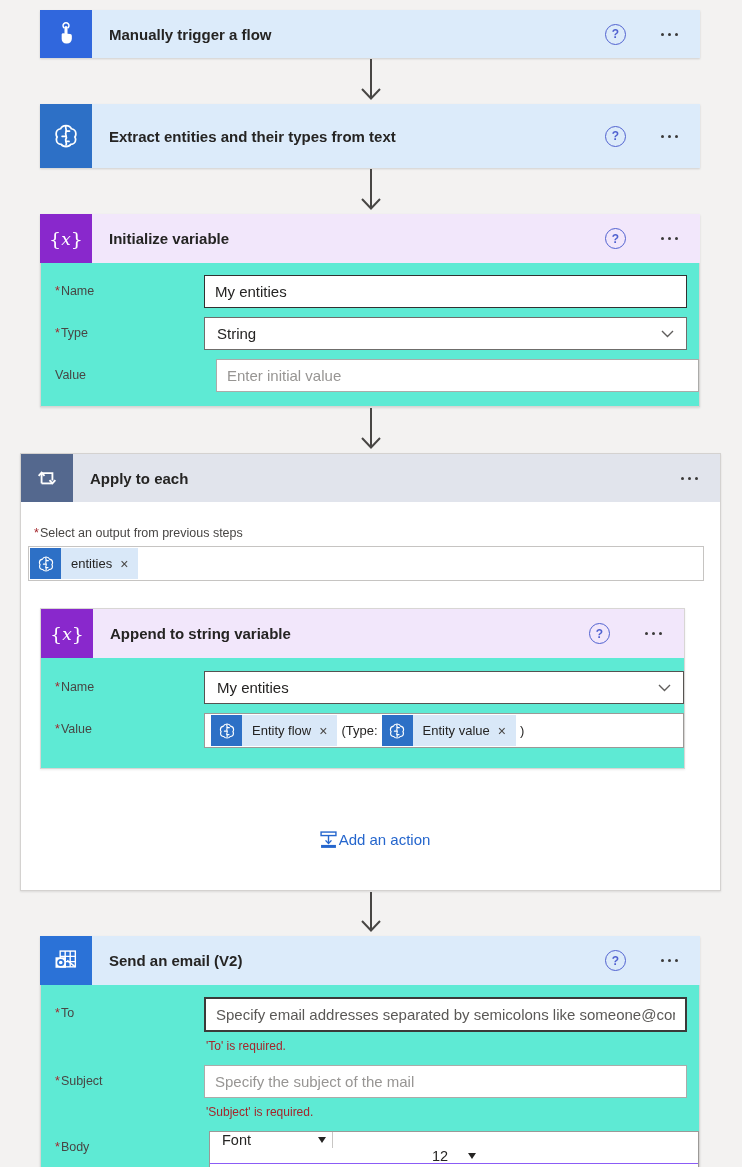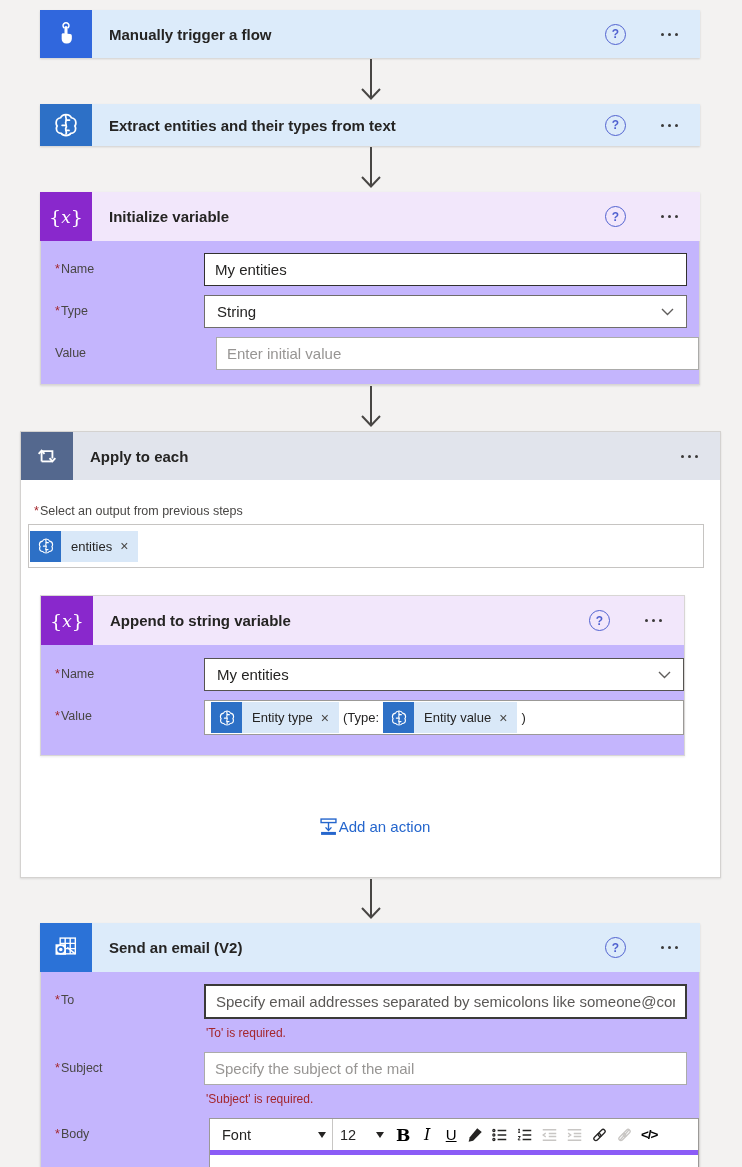--- a/index.html
+++ b/index.html
@@ -26,21 +26,21 @@
   .help-circle{width:19px;height:19px;border:1.4px solid #5162d0;border-radius:50%;
       color:#5162d0;font-size:12px;font-weight:700;display:flex;align-items:center;justify-content:center;
       margin-right:26px;cursor:pointer;}
   .dots{display:flex;gap:4px;align-items:center;cursor:pointer;}
   .dots i{width:3px;height:3px;border-radius:50%;background:#3b3a39;display:block;}
 
   
   .arrow-wrap{height:46px;display:flex;align-items:center;justify-content:center;flex:0 0 auto;}
 
   
-  .card-body{background:#c4b5fd;border:1px solid #d8d6d4;border-top:none;padding:12px 0 14px 14px;}
+  .card-body{background:#5eead4;border:1px solid #d8d6d4;border-top:none;padding:12px 0 14px 14px;}
   .frow{display:flex;margin-bottom:9px;}
   .frow:last-child{margin-bottom:0;justify-content:space-between;}
   .flabel{width:149px;flex:0 0 149px;font-size:12.5px;color:#484644;padding-top:9px;}
   .req{color:#a4262c;margin-right:1px;}
   .fctl{width:483px;}
   .tinput{width:100%;box-sizing:border-box;height:33px;font-size:15px;color:#252423;
       font-family:inherit;padding:0 10px;background:#fff;outline:none;}
   .b-dark{border:1px solid #323130;}
   .b-light{border:1px solid #ababa9;}
   .tinput::placeholder{color:#979593;}
@@ -57,33 +57,33 @@
   .tok-body{display:flex;align-items:center;gap:8px;padding:0 10px;height:100%;font-size:13px;color:#252423;}
   .tok-x{color:#484644;font-size:14px;cursor:pointer;}
   .bg-blue{background:#d9e8f8;}
 
   
   .scope{margin-left:20px;width:701px;box-sizing:border-box;background:#fff;
       border:1px solid #d4d2d0;box-shadow:0 1px 2px rgba(0,0,0,.1);}
   .scope-head{display:flex;align-items:stretch;height:48px;}
   .scope-body{padding:24px 0 40px 7px;}
   .scope-label{font-size:12.5px;color:#484644;margin:0 0 6px 6px;}
-  .tokenbox{width:676px;box-sizing:border-box;height:44px;border:1px solid #c6c4c2;background:#fff;
+  .tokenbox{width:676px;box-sizing:border-box;height:35px;border:1px solid #c6c4c2;background:#fff;
       display:flex;align-items:center;padding:1px;}
   .inner-card{margin:27px 0 0 12px;width:645px;box-sizing:border-box;background:#fff;
       border:1px solid #d8d6d4;box-shadow:0 1px 2px rgba(0,0,0,.08);}
   .inner-card .card-body{border:none;padding:13px 0 20px 14px;}
   .valuebox{width:100%;box-sizing:border-box;min-height:35px;border:1px solid #9b9997;background:#fff;
       display:flex;align-items:center;gap:4px;padding:1px 6px;font-size:13px;color:#252423;flex-wrap:wrap;}
   .add-action{margin-top:60px;display:flex;align-items:center;justify-content:center;
       color:#2566cd;font-size:15px;cursor:pointer;}
 
   
   .rte{width:490px;box-sizing:border-box;border:1px solid #9b9997;background:#fff;}
-  .rtbar{height:31px;display:flex;align-items:center;border-bottom:5px solid #8b5cf6;padding:0 4px;}
+  .rtbar{height:31px;display:flex;align-items:center;border-bottom:1px solid #8b5cf6;padding:0 4px;flex-direction:column;}
   .rt-font{display:flex;align-items:center;width:104px;padding:0 6px 0 8px;align-self:stretch;
       border-right:1px solid #c8c6c4;cursor:pointer;}
   .rt-font span{flex:1;font-size:14.5px;color:#252423;}
   .tri{width:0;height:0;border-left:4.5px solid transparent;border-right:4.5px solid transparent;
       border-top:6px solid #252423;}
   .rt-size{display:flex;align-items:center;gap:20px;padding:0 7px;font-size:14.5px;cursor:pointer;}
   .rt-btn{min-width:22px;height:26px;display:flex;align-items:center;justify-content:center;
       margin:0 1px;cursor:pointer;background:none;border:none;padding:0 2px;font-family:inherit;}
   .rt-b{font-family:"DejaVu Serif",serif;font-weight:700;font-size:17px;}
   .rt-i{font-family:"DejaVu Serif",serif;font-style:italic;font-size:16px;}
@@ -134,21 +134,21 @@
   </div>
 
   <div class="arrow-wrap">
     <svg width="26" height="46" viewBox="0 0 26 46">
       <path d="M13 1 V39" stroke="#484644" stroke-width="2" fill="none"></path>
       <path d="M4 31 L13 40.5 L22 31" stroke="#484644" stroke-width="2" fill="none"></path>
     </svg>
   </div>
 
   <div class="card" style="box-shadow:0 1px 2px rgba(0,0,0,.15);">
-    <div class="card-head" style="height:42px">
+    <div class="card-head" style="height:64px">
       <div class="chip" style="background:#2d70c6">
         <svg width="30" height="30" viewBox="0 0 24 24">
             <use href="#brain"></use>
           </svg>
       </div>
       <div class="head-rest head-blue">
         <span class="card-title">Extract entities and their types from text</span>
         <span class="head-spacer"></span>
         <span class="help-circle">?</span>
         <span class="dots">
@@ -281,21 +281,21 @@
             <div class="flabel"><span class="req">*</span><span>Value</span></div>
             <div class="fctl">
               <div class="valuebox">
                 <span class="token">
                   <span class="tok-ic" style="background:#2d70c6">
                     <svg width="20" height="20" viewBox="0 0 24 24">
                         <use href="#brain"></use>
                       </svg>
                   </span>
                   <span class="tok-body bg-blue">
-                    <span>Entity type</span>
+                    <span>Entity flow</span>
                     <span class="tok-x">×</span>
                   </span>
                 </span>
                 <span>(Type:</span>
                 <span class="token">
                   <span class="tok-ic" style="background:#2d70c6">
                     <svg width="20" height="20" viewBox="0 0 24 24">
                         <use href="#brain"></use>
                       </svg>
                   </span>

